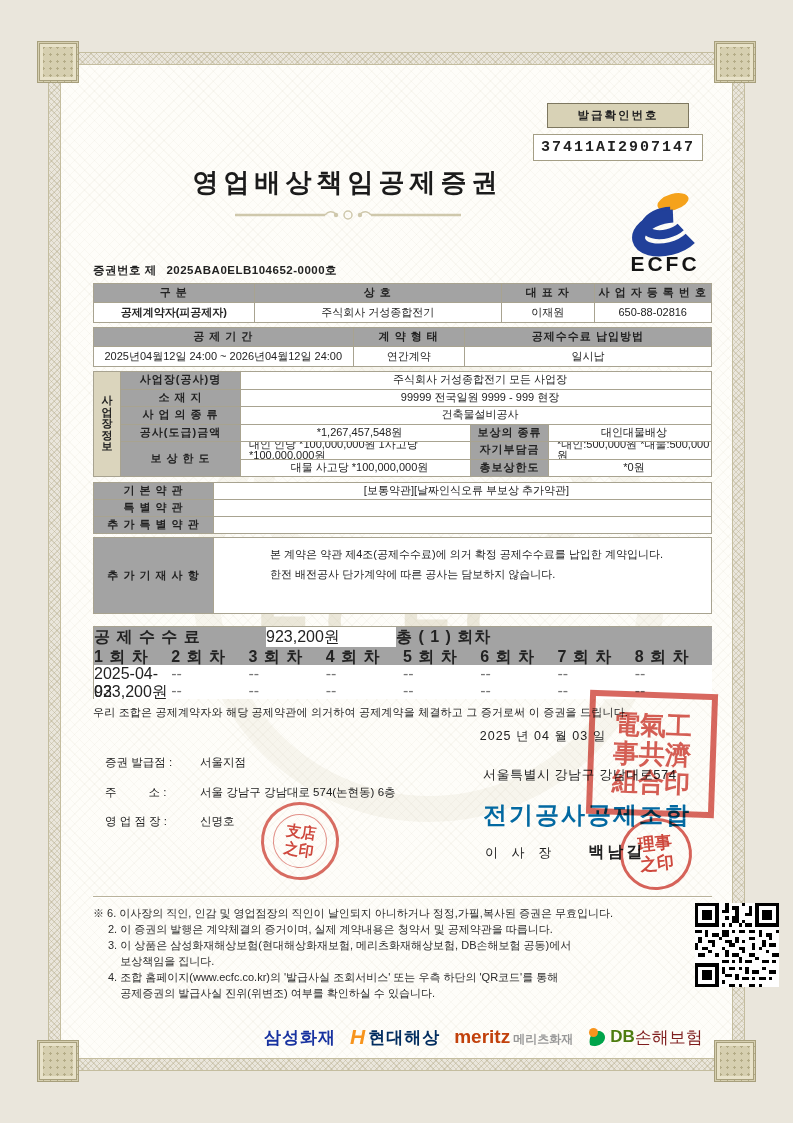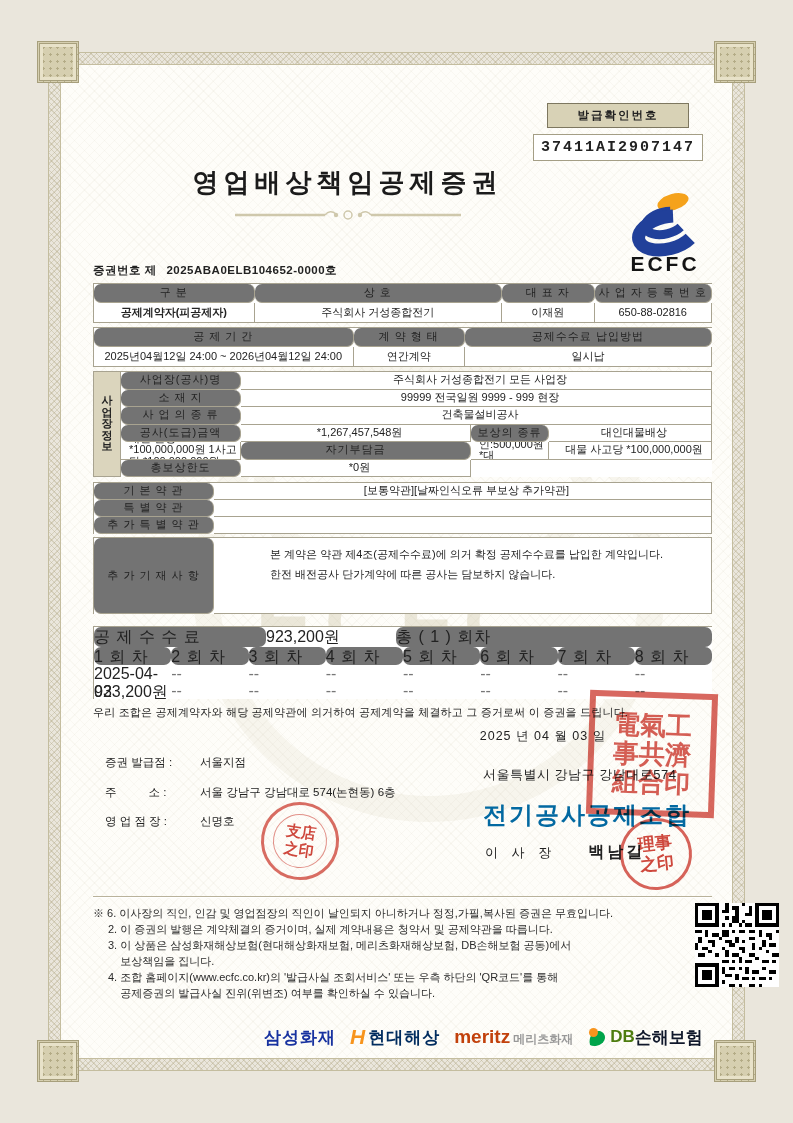--- a/index.html
+++ b/index.html
@@ -32,21 +32,21 @@
   .title{position:absolute;left:0;right:110px;top:70px;text-align:center;font-size:26px;font-weight:bold;
     letter-spacing:5px;font-family:"DejaVu Serif","Liberation Serif",serif;color:#1b1b1b;}
   .flourish{position:absolute;left:0;right:110px;top:112px;text-align:center;}
   .ecfc-logo{position:absolute;left:517px;top:95px;}
   .policy-line{position:absolute;left:0;top:168px;font-size:11.5px;font-weight:bold;letter-spacing:.5px;}
   .main{position:absolute;left:0;right:0;top:188px;}
   
   .tbl{display:grid;border-top:1px solid #a8a390;border-left:1px solid #a8a390;background:#fff;}
   .tbl .c{border-right:1px solid #a8a390;border-bottom:1px solid #a8a390;display:flex;align-items:center;
     justify-content:center;font-size:11px;line-height:1.05;box-sizing:border-box;overflow:hidden;}
-  .hd{background:#737373;font-weight:normal;letter-spacing:1px;border-radius:7px;}
+  .hd{background:#a3a3a3;font-weight:bold;letter-spacing:1px;}
   .lv{justify-content:flex-start;padding-left:8px;}
   .bold{font-weight:bold;}
   .dim{color:#777;}
   .gap4{height:4px}.gap5{height:5px}.gap3{height:3px}.gap12{height:12px}
   .t-party{grid-template-columns:26% 40% 15% 19%;grid-template-rows:19px 20px;}
   .t-period{grid-template-columns:42% 18% 40%;grid-template-rows:19px 20px;}
   .t-site{grid-template-columns:27px 120px 230px 78px 1fr;grid-template-rows:repeat(6,17.5px);}
   .t-clause{grid-template-columns:120px 1fr;grid-template-rows:repeat(3,17px);}
   .t-note{grid-template-columns:120px 1fr;grid-template-rows:76px;}
   .fee-wrap{border-top:1px solid #a8a390;border-left:1px solid #a8a390;background:#fff;}
@@ -87,21 +87,21 @@
   .qr{position:absolute;left:695px;top:903px;width:84px;height:84px;background:#fff;}
   
   .logos{position:absolute;left:264px;top:1020px;height:34px;display:flex;align-items:center;gap:14px;}
   .lg-samsung{font-size:17px;font-weight:900;color:#1832a0;letter-spacing:1px;}
   .h-mark{font-size:21px;font-weight:900;font-style:italic;color:#f7941d;margin-right:3px;}
   .lg-hyundai{font-size:17px;font-weight:900;color:#002c5f;letter-spacing:1px;}
   .lg-meritz{font-size:19px;font-weight:900;color:#c2410c;letter-spacing:0;}
   .lg-meritz-kr{font-size:12px;font-weight:bold;color:#999;margin-left:3px;}
   .db-group{display:flex;align-items:center;}
   .lg-db-en{font-size:17px;font-weight:900;color:#4d7c0f;margin-left:3px;}
-  .lg-db-kr{font-size:17px;font-weight:700;color:#0f172a;}
+  .lg-db-kr{font-size:17px;font-weight:400;color:#7f1d1d;}
 </style>
 </head>
 <body>
 
 <div class="page">
   <div class="frame-band"></div>
   <div class="frame-inner"></div>
   <div class="corner c-tl"></div>
   <div class="corner c-tr"></div>
   <div class="corner c-bl"></div>
@@ -178,20 +178,21 @@
         <div class="c hd">사업장(공사)명</div>
         <div class="c lv" style="grid-column:3/6">주식회사 거성종합전기 모든 사업장</div>
         <div class="c hd">소    재    지</div>
         <div class="c lv" style="grid-column:3/6">99999 전국일원 9999 - 999 현장</div>
         <div class="c hd">사 업 의 종 류</div>
         <div class="c lv" style="grid-column:3/6">건축물설비공사</div>
         <div class="c hd">공사(도급)금액</div>
         <div class="c lv">*1,267,457,548원</div>
         <div class="c hd sm">보상의 종류</div>
         <div class="c lv">대인대물배상</div>
+        <div class="c hd" style="grid-row:5/7">보  상  한  도</div>
         <div class="c lv sm">대인 인당 *100,000,000원    1사고당 *100,000,000원</div>
         <div class="c hd sm">자기부담금</div>
         <div class="c lv sm">*대인:500,000원 *대물:500,000원</div>
         <div class="c lv">대물 사고당      *100,000,000원</div>
         <div class="c hd sm">총보상한도</div>
         <div class="c lv">*0원</div>
       </div>
       <div class="gap5"></div>
 
       <div class="tbl t-clause">

